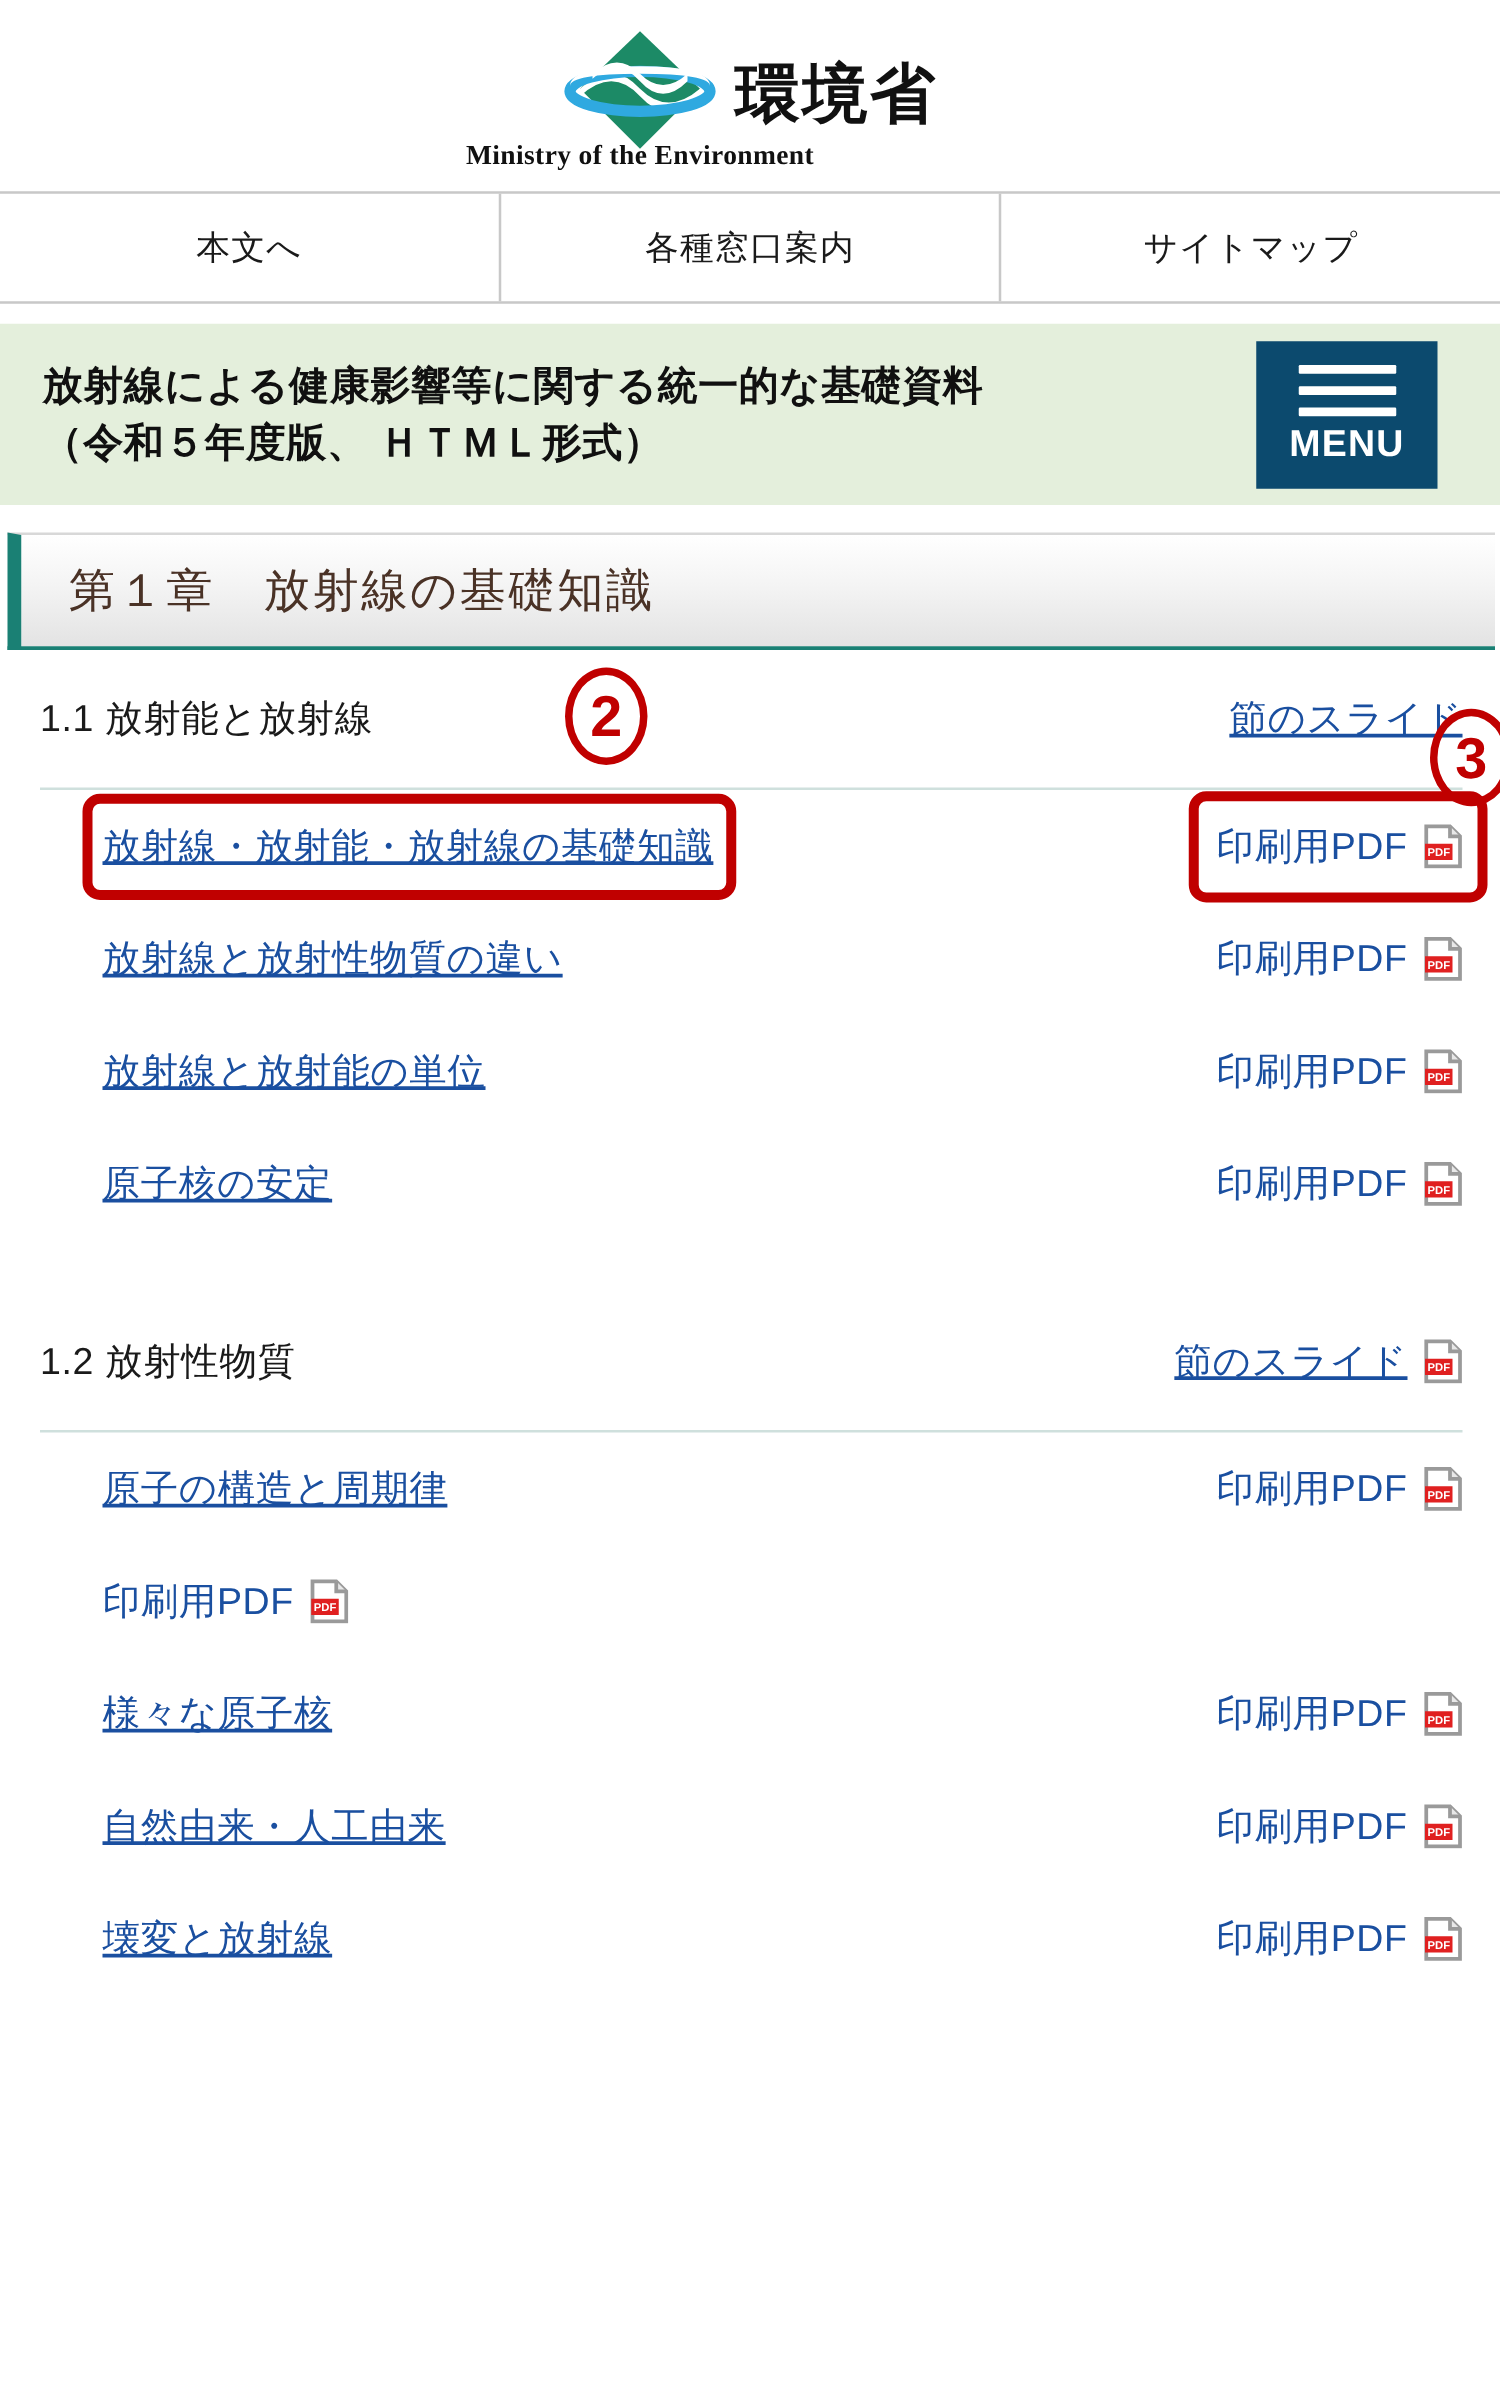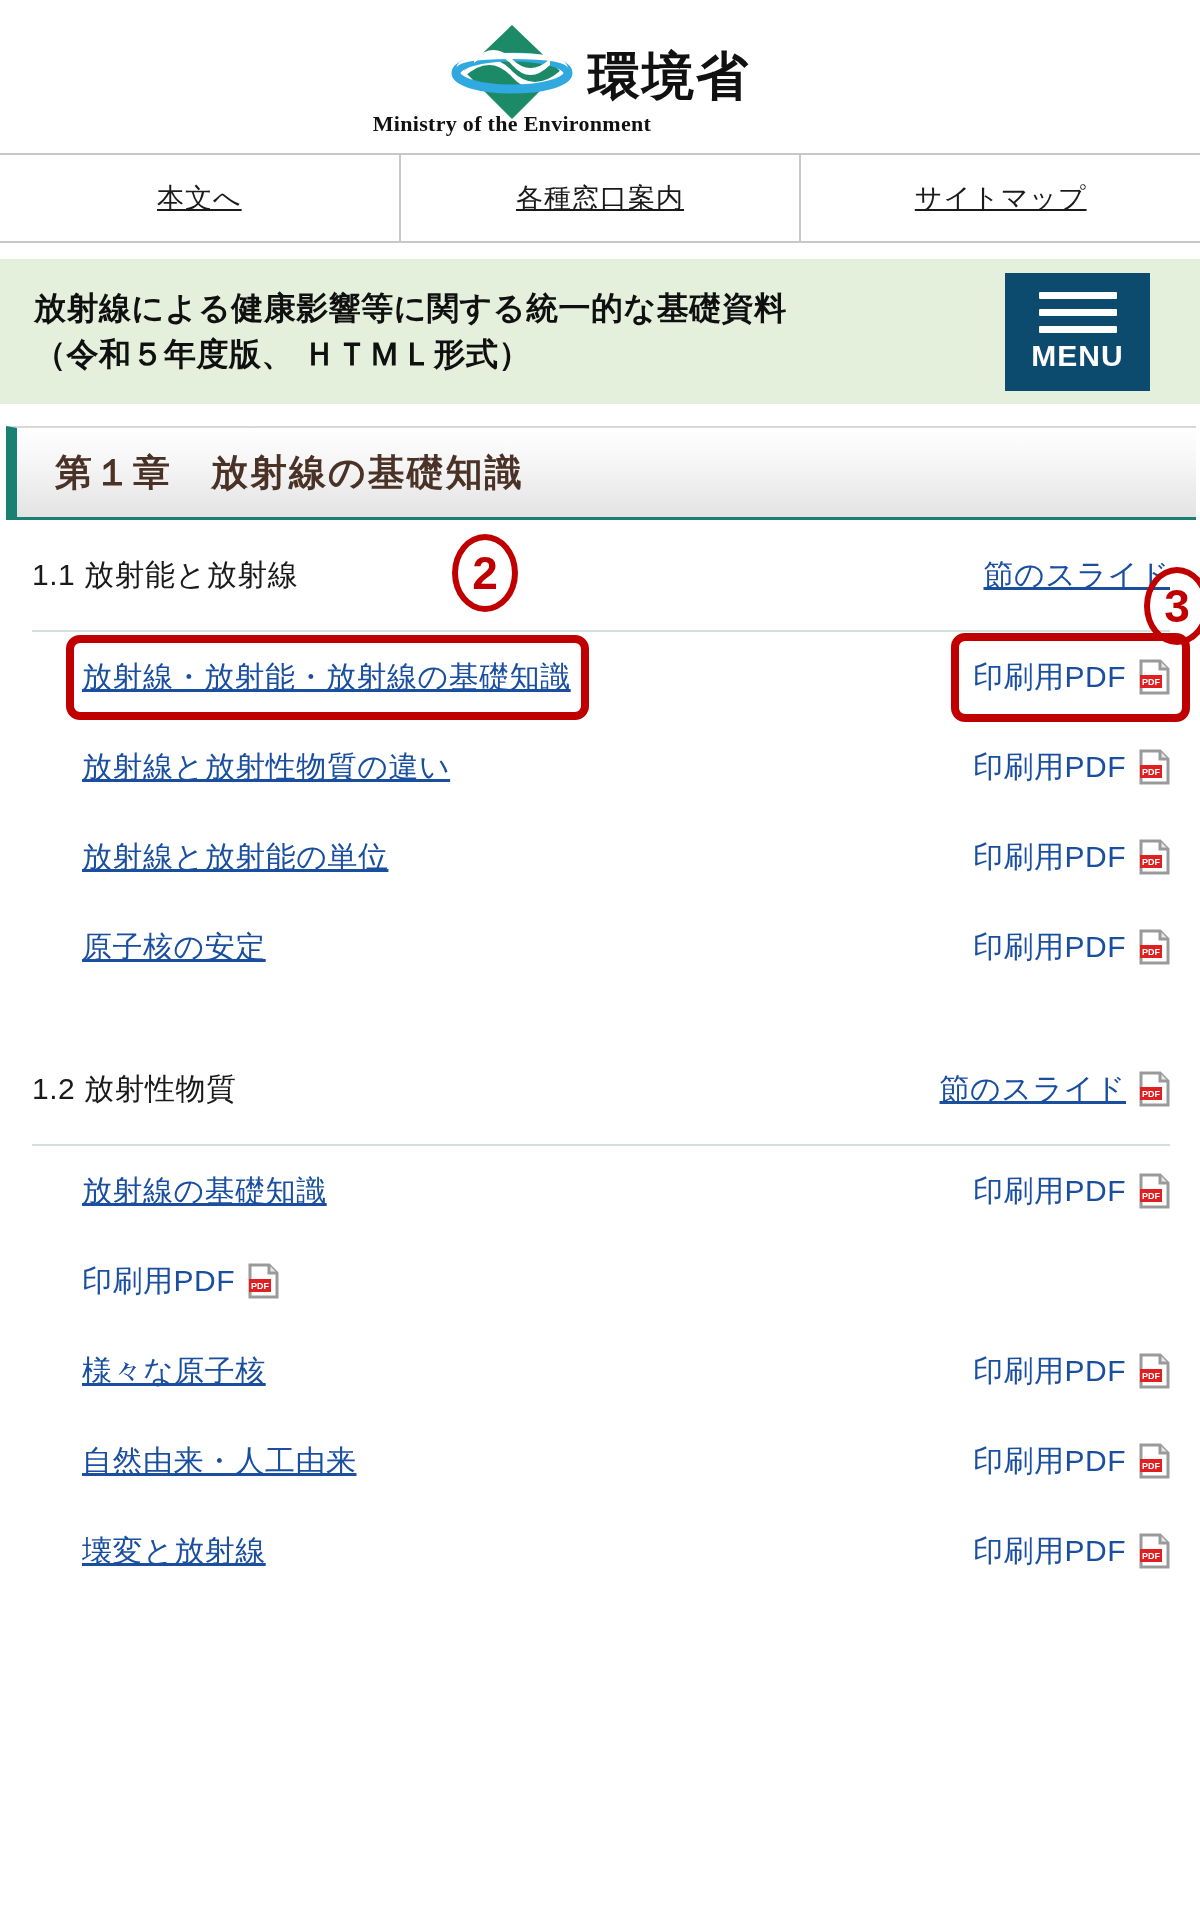--- a/index.html
+++ b/index.html
@@ -81,21 +81,20 @@
   .topnav-item {
     flex: 1 1 0;
     display: flex;
     align-items: center;
     justify-content: center;
     font-size: 27px;
     color: #1a1a1a;
     border-right: 2px solid #c8c8c8;
     letter-spacing: 1px;
     cursor: pointer;
-    text-decoration: underline;
   }
   .topnav-item:last-child { border-right: none; }
 
   
   .title-banner {
     margin-top: 16px;
     background: #e4efdc;
     height: 145px;
     display: flex;
     align-items: center;
@@ -152,21 +151,21 @@
     display: flex;
     align-items: center;
     background: linear-gradient(to bottom, #ffffff 0%, #f4f4f4 45%, #e3e3e3 100%);
     border-left: 11px solid #1a8074;
     border-top: 2px solid #d8d8d8;
     border-bottom: 3px solid #1a8074;
     padding-left: 38px;
   }
   .chapter-title {
     font-size: 37px;
-    font-weight: 700;
+    font-weight: 400;
     color: #4a3226;
     letter-spacing: 2px;
   }
 
   
   .toc { padding: 0 30px 0 32px; }
 
   .section-row {
     display: flex;
     align-items: center;
@@ -385,21 +384,21 @@
       <svg class="pdf-icon" viewBox="0 0 31 36" xmlns="http://www.w3.org/2000/svg">
         <path d="M2,2 H21 L29,10 V34 H2 Z" fill="#ffffff" stroke="#9a9a9a" stroke-width="3"></path>
         <path d="M21,2 L21,10 L29,10" fill="#e8e8e8" stroke="#9a9a9a" stroke-width="3"></path>
         <rect x="1" y="16" width="22" height="13" fill="#e02020"></rect>
         <text x="12" y="26" font-family="Liberation Sans, sans-serif" font-size="9" font-weight="700" fill="#ffffff" text-anchor="middle">PDF</text>
       </svg>
     </div>
   </div>
 
   <div class="item-row">
-    <span class="item-link">放射線の基礎知識</span>
+    <span class="item-link">原子の構造と周期律</span>
     <div class="item-right">
       <span class="pdf-link">印刷用PDF</span>
       <svg class="pdf-icon" viewBox="0 0 31 36" xmlns="http://www.w3.org/2000/svg">
         <path d="M2,2 H21 L29,10 V34 H2 Z" fill="#ffffff" stroke="#9a9a9a" stroke-width="3"></path>
         <path d="M21,2 L21,10 L29,10" fill="#e8e8e8" stroke="#9a9a9a" stroke-width="3"></path>
         <rect x="1" y="16" width="22" height="13" fill="#e02020"></rect>
         <text x="12" y="26" font-family="Liberation Sans, sans-serif" font-size="9" font-weight="700" fill="#ffffff" text-anchor="middle">PDF</text>
       </svg>
     </div>
   </div>

